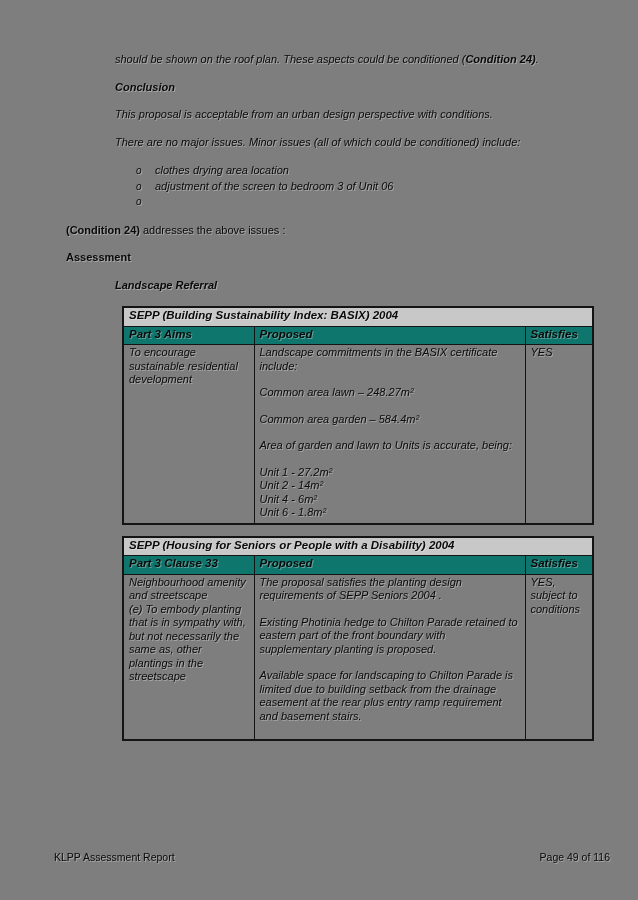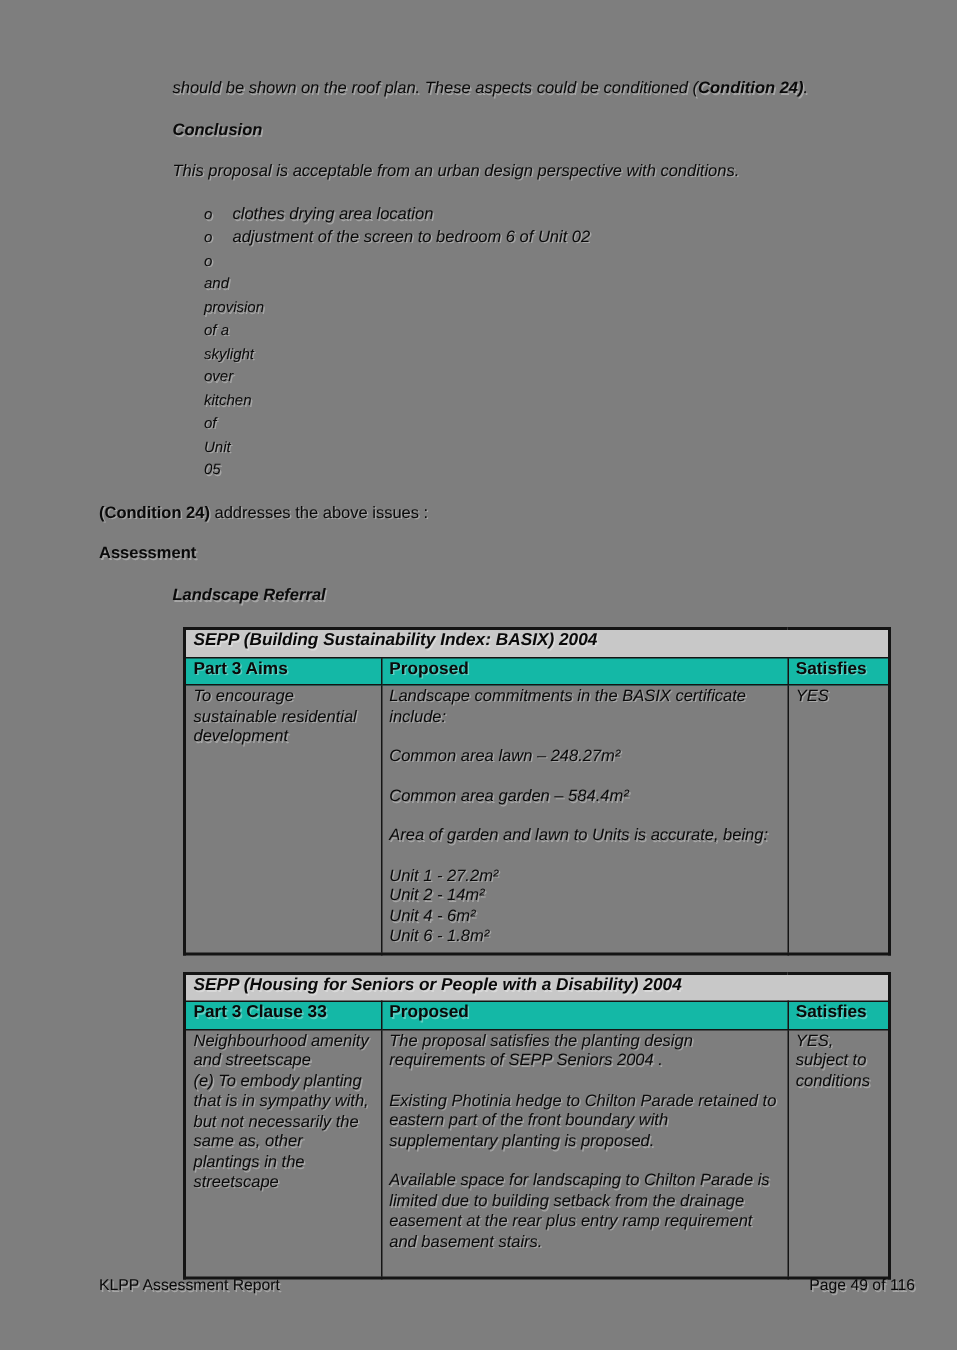--- a/index.html
+++ b/index.html
@@ -44,68 +44,67 @@
   }
   table.doc-table { border: 2px solid #141414; }
   .band th {
     background: #c8c8c8;
     font-weight: bold;
     font-style: italic;
     font-size: 11.5px;
     padding: 1px 5px 2px 5px;
   }
   .colheads th {
-    background: #14b8a6;
+    background: #0f766e;
     font-weight: bold;
+    font-style: italic;
     font-size: 11.5px;
     padding: 0 5px 2px 5px;
   }
   .cell { font-style: italic; }
   .cell p { margin: 0 0 13px 0; }
   .cell p.tight { margin: 0; }
   .satisfies { text-align: left; font-style: italic; }
   .cut-row td { border-bottom: none; }
 
   .footer {
     position: absolute;
     top: 851px;
-    left: 66px;
+    left: 54px;
     right: 76px;
     display: flex;
     justify-content: space-between;
     font-size: 10.5px;
   }
 </style>
 </head>
 <body>
 
 <div class="page">
   <div class="content">
 
     <p class="indent it"><span>should be shown on the roof plan.  These aspects could be conditioned (</span><span class="b">Condition 24)</span><span>.</span></p>
 
     <p class="indent it heading">Conclusion</p>
 
     <p class="indent it">This proposal is acceptable from an urban design perspective with conditions.</p>
 
+    <p class="indent it">There are no major issues.  Minor issues (all of which could be conditioned) include:</p>
 
     <ul class="bullets">
       <li>
           <span class="marker">o</span>
           <span>clothes drying area location</span>
         </li>
       <li>
           <span class="marker">o</span>
-          <span>adjustment of the screen to bedroom 6 of Unit 02</span>
+          <span>adjustment of the screen to bedroom 3 of Unit 06</span>
         </li>
       <li>
           <span class="marker">o</span>
-        </li>
-      <li>
-          <span class="marker">and provision of a skylight over kitchen of Unit 05</span>
         </li>
     </ul>
 
     <p class="flush"><span class="b">(Condition 24)</span><span> addresses the above issues :</span></p>
 
     <p class="flush heading">Assessment</p>
 
 
     <p class="indent it heading">Landscape Referral</p>
 

